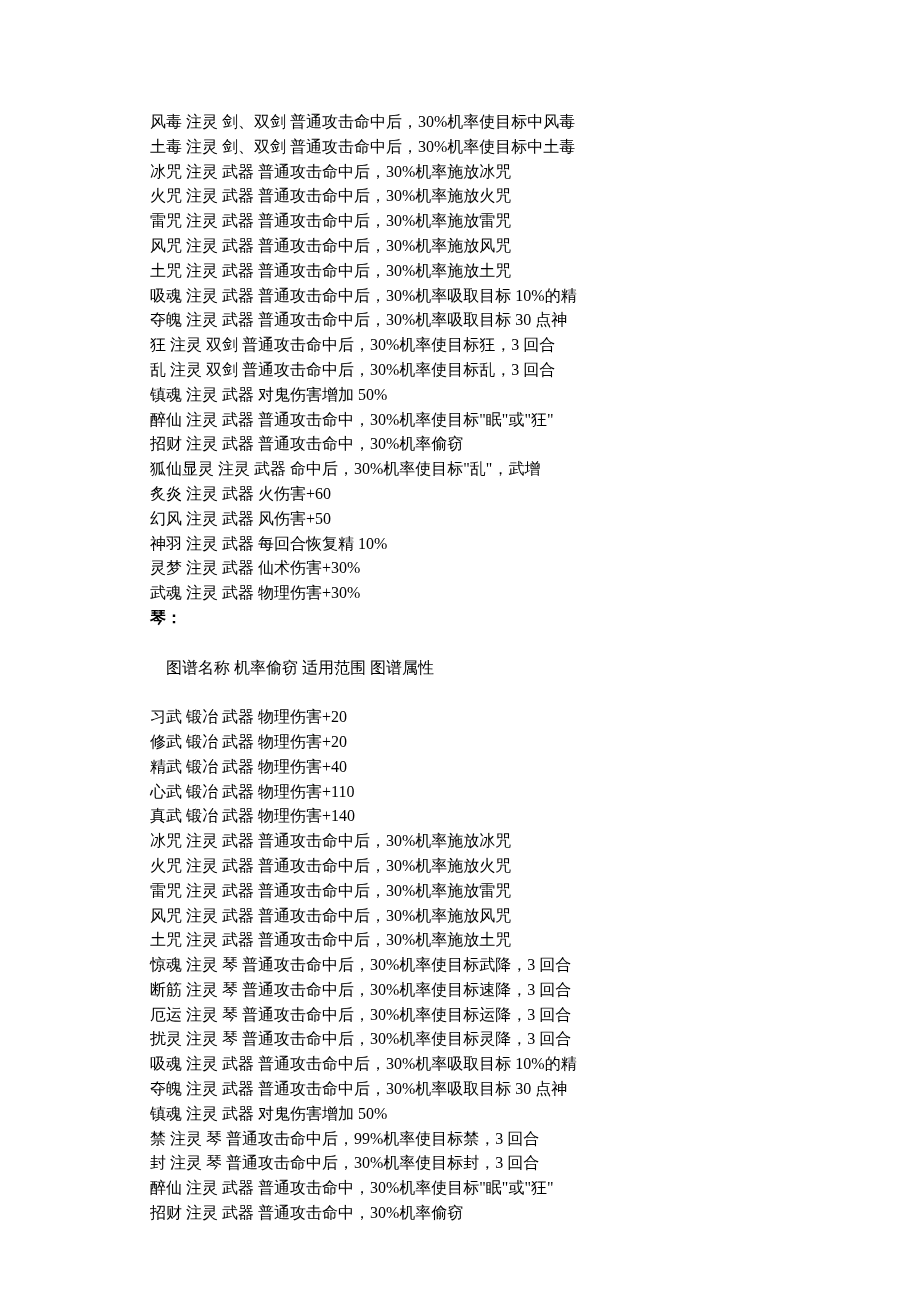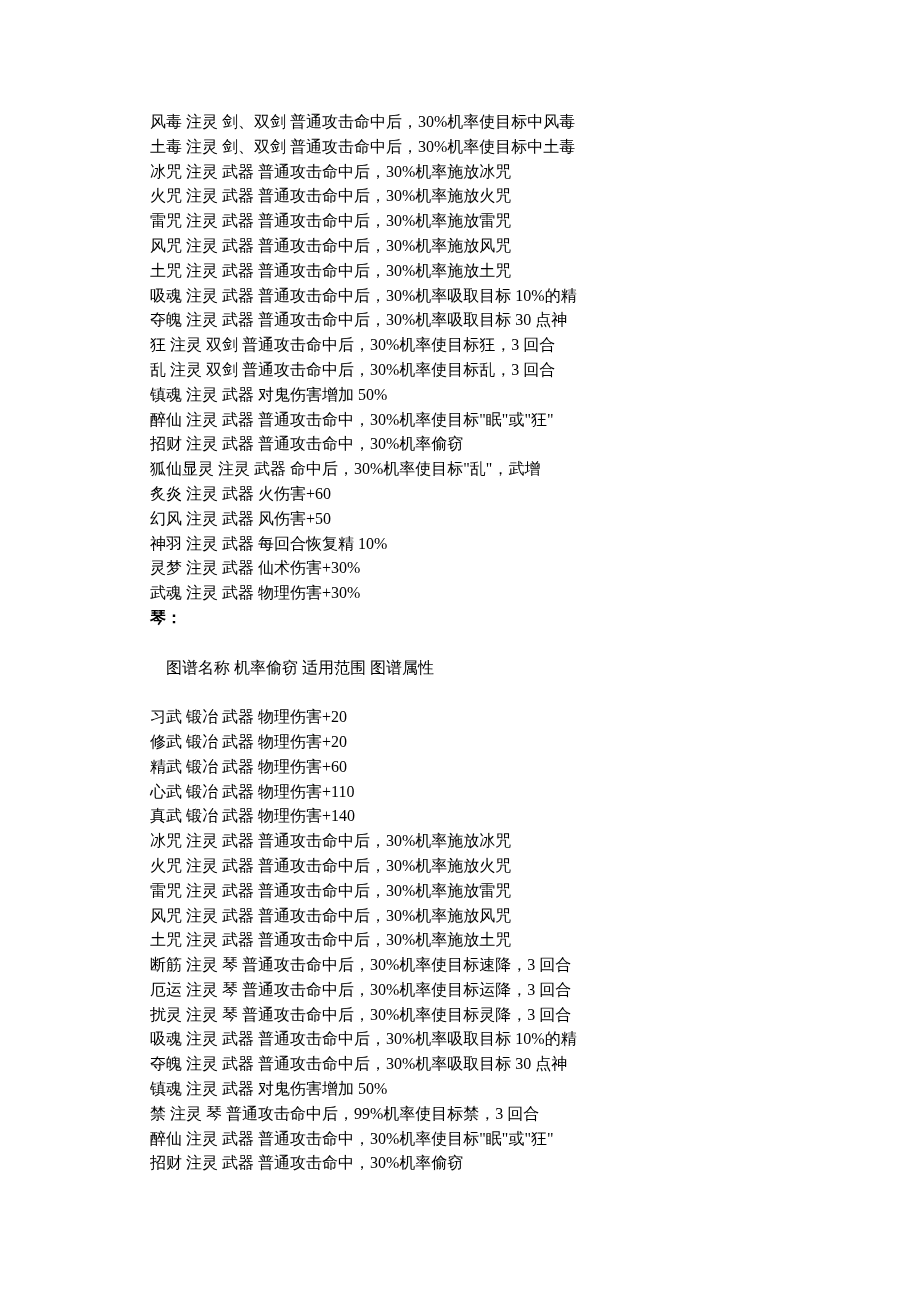--- a/index.html
+++ b/index.html
@@ -49,31 +49,33 @@
       <div class="line">灵梦 注灵 武器 仙术伤害+30%</div>
       <div class="line">武魂 注灵 武器 物理伤害+30%</div>
     </div>
   <div class="line heading">琴：</div>
   <div class="line">
     <span>图谱名称</span> <span>机率偷窃</span> <span>适用范围</span> <span>图谱属性</span>
   </div>
   <div id="sec2">
       <div class="line">习武 锻冶 武器 物理伤害+20</div>
       <div class="line">修武 锻冶 武器 物理伤害+20</div>
-      <div class="line">精武 锻冶 武器 物理伤害+60</div>
+      <div class="line">精武 锻冶 武器 物理伤害+40</div>
       <div class="line">心武 锻冶 武器 物理伤害+110</div>
       <div class="line">真武 锻冶 武器 物理伤害+140</div>
       <div class="line">冰咒 注灵 武器 普通攻击命中后，30%机率施放冰咒</div>
       <div class="line">火咒 注灵 武器 普通攻击命中后，30%机率施放火咒</div>
       <div class="line">雷咒 注灵 武器 普通攻击命中后，30%机率施放雷咒</div>
       <div class="line">风咒 注灵 武器 普通攻击命中后，30%机率施放风咒</div>
       <div class="line">土咒 注灵 武器 普通攻击命中后，30%机率施放土咒</div>
+      <div class="line">惊魂 注灵 琴 普通攻击命中后，30%机率使目标武降，3 回合</div>
       <div class="line">断筋 注灵 琴 普通攻击命中后，30%机率使目标速降，3 回合</div>
       <div class="line">厄运 注灵 琴 普通攻击命中后，30%机率使目标运降，3 回合</div>
       <div class="line">扰灵 注灵 琴 普通攻击命中后，30%机率使目标灵降，3 回合</div>
       <div class="line">吸魂 注灵 武器 普通攻击命中后，30%机率吸取目标 10%的精</div>
       <div class="line">夺魄 注灵 武器 普通攻击命中后，30%机率吸取目标 30 点神</div>
       <div class="line">镇魂 注灵 武器 对鬼伤害增加 50%</div>
       <div class="line">禁 注灵 琴 普通攻击命中后，99%机率使目标禁，3 回合</div>
+      <div class="line">封 注灵 琴 普通攻击命中后，30%机率使目标封，3 回合</div>
       <div class="line">醉仙 注灵 武器 普通攻击命中，30%机率使目标"眠"或"狂"</div>
       <div class="line">招财 注灵 武器 普通攻击命中，30%机率偷窃</div>
     </div>
 </div>
 
 </body></html>

